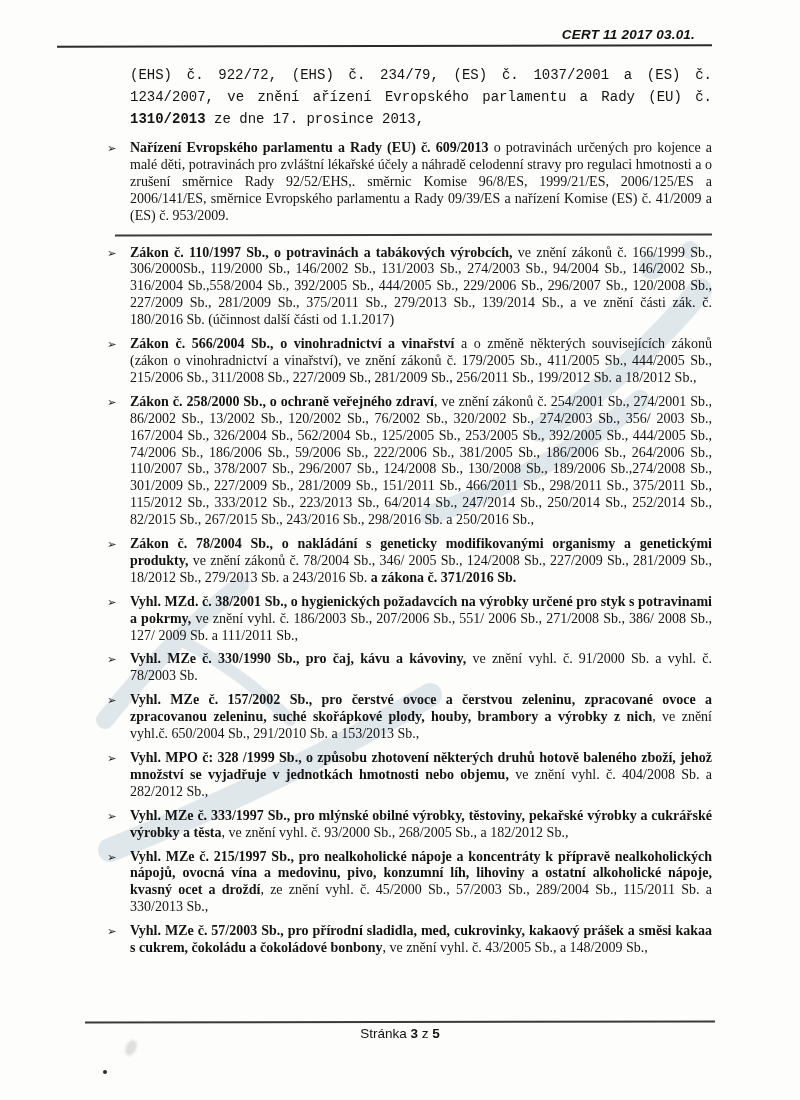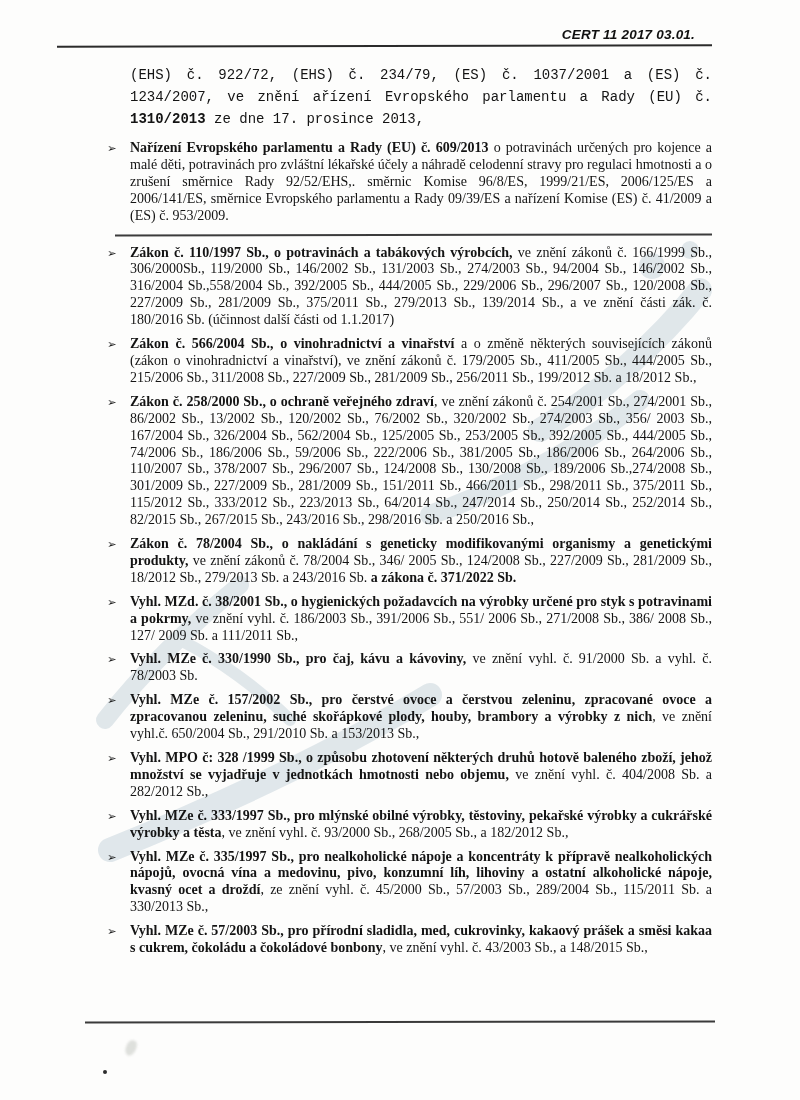--- a/index.html
+++ b/index.html
@@ -102,28 +102,29 @@
     <ul class="law-list">
         <li><span class="bullet">➢</span><span><span class="b">Nařízení Evropského parlamentu a Rady (EU) č. 609/2013</span><span> o potravinách určených pro kojence a malé děti, potravinách pro zvláštní lékařské účely a náhradě celodenní stravy pro regulaci hmotnosti a o zrušení směrnice Rady 92/52/EHS,. směrnic Komise 96/8/ES, 1999/21/ES, 2006/125/ES a 2006/141/ES, směrnice Evropského parlamentu a Rady 09/39/ES a nařízení Komise (ES) č. 41/2009 a (ES) č. 953/2009.</span></span></li>
       </ul>
 
     <hr class="section-separator">
 
     <ul class="law-list">
         <li><span class="bullet">➢</span><span><span class="b">Zákon č. 110/1997 Sb., o potravinách a tabákových výrobcích,</span><span> ve znění zákonů č. 166/1999 Sb., 306/2000Sb., 119/2000 Sb., 146/2002 Sb., 131/2003 Sb., 274/2003 Sb., 94/2004 Sb., 146/2002 Sb., 316/2004 Sb.,558/2004 Sb., 392/2005 Sb., 444/2005 Sb., 229/2006 Sb., 296/2007 Sb., 120/2008 Sb., 227/2009 Sb., 281/2009 Sb., 375/2011 Sb., 279/2013 Sb., 139/2014 Sb., a ve znění části zák. č. 180/2016 Sb. (účinnost další části od 1.1.2017)</span></span></li>
         <li><span class="bullet">➢</span><span><span class="b">Zákon č. 566/2004 Sb., o vinohradnictví a vinařství</span><span> a o změně některých souvisejících zákonů (zákon o vinohradnictví a vinařství), ve znění zákonů č. 179/2005 Sb., 411/2005 Sb., 444/2005 Sb., 215/2006 Sb., 311/2008 Sb., 227/2009 Sb., 281/2009 Sb., 256/2011 Sb., 199/2012 Sb. a 18/2012 Sb.,</span></span></li>
         <li><span class="bullet">➢</span><span><span class="b">Zákon č. 258/2000 Sb., o ochraně veřejného zdraví</span><span>, ve znění zákonů č. 254/2001 Sb., 274/2001 Sb., 86/2002 Sb., 13/2002 Sb., 120/2002 Sb., 76/2002 Sb., 320/2002 Sb., 274/2003 Sb., 356/ 2003 Sb., 167/2004 Sb., 326/2004 Sb., 562/2004 Sb., 125/2005 Sb., 253/2005 Sb., 392/2005 Sb., 444/2005 Sb., 74/2006 Sb., 186/2006 Sb., 59/2006 Sb., 222/2006 Sb., 381/2005 Sb., 186/2006 Sb., 264/2006 Sb., 110/2007 Sb., 378/2007 Sb., 296/2007 Sb., 124/2008 Sb., 130/2008 Sb., 189/2006 Sb.,274/2008 Sb., 301/2009 Sb., 227/2009 Sb., 281/2009 Sb., 151/2011 Sb., 466/2011 Sb., 298/2011 Sb., 375/2011 Sb., 115/2012 Sb., 333/2012 Sb., 223/2013 Sb., 64/2014 Sb., 247/2014 Sb., 250/2014 Sb., 252/2014 Sb., 82/2015 Sb., 267/2015 Sb., 243/2016 Sb., 298/2016 Sb. a 250/2016 Sb.,</span></span></li>
-        <li><span class="bullet">➢</span><span><span class="b">Zákon č. 78/2004 Sb., o nakládání s geneticky modifikovanými organismy a genetickými produkty,</span><span> ve znění zákonů č. 78/2004 Sb., 346/ 2005 Sb., 124/2008 Sb., 227/2009 Sb., 281/2009 Sb., 18/2012 Sb., 279/2013 Sb. a 243/2016 Sb. </span><span class="b">a zákona č. 371/2022 Sb.</span></span></li>
-        <li><span class="bullet">➢</span><span><span class="b">Vyhl. MZd. č. 38/2001 Sb., o hygienických požadavcích na výrobky určené pro styk s potravinami a pokrmy,</span><span> ve znění vyhl. č. 186/2003 Sb., 391/2006 Sb., 551/ 2006 Sb., 271/2008 Sb., 386/ 2008 Sb., 127/ 2009 Sb. a  111/2011 Sb.,</span></span></li>
+        <li><span class="bullet">➢</span><span><span class="b">Zákon č. 78/2004 Sb., o nakládání s geneticky modifikovanými organismy a genetickými produkty,</span><span> ve znění zákonů č. 78/2004 Sb., 346/ 2005 Sb., 124/2008 Sb., 227/2009 Sb., 281/2009 Sb., 18/2012 Sb., 279/2013 Sb. a 243/2016 Sb. </span><span class="b">a zákona č. 371/2016 Sb.</span></span></li>
+        <li><span class="bullet">➢</span><span><span class="b">Vyhl. MZd. č. 38/2001 Sb., o hygienických požadavcích na výrobky určené pro styk s potravinami a pokrmy,</span><span> ve znění vyhl. č. 186/2003 Sb., 207/2006 Sb., 551/ 2006 Sb., 271/2008 Sb., 386/ 2008 Sb., 127/ 2009 Sb. a  111/2011 Sb.,</span></span></li>
         <li><span class="bullet">➢</span><span><span class="b">Vyhl. MZe č. 330/1990 Sb., pro čaj, kávu a kávoviny,</span><span> ve znění vyhl. č. 91/2000 Sb. a vyhl. č. 78/2003 Sb.</span></span></li>
         <li><span class="bullet">➢</span><span><span class="b">Vyhl. MZe č. 157/2002 Sb., pro čerstvé ovoce a čerstvou zeleninu, zpracované ovoce a zpracovanou zeleninu, suché skořápkové plody, houby, brambory a výrobky z nich</span><span>, ve znění vyhl.č. 650/2004 Sb., 291/2010 Sb. a 153/2013 Sb.,</span></span></li>
         <li><span class="bullet">➢</span><span><span class="b">Vyhl. MPO č: 328 /1999 Sb., o způsobu zhotovení některých druhů hotově baleného zboží, jehož množství se vyjadřuje v jednotkách hmotnosti nebo objemu,</span><span> ve znění vyhl. č. 404/2008 Sb. a 282/2012 Sb.,</span></span></li>
         <li><span class="bullet">➢</span><span><span class="b">Vyhl. MZe č. 333/1997 Sb., pro mlýnské obilné výrobky, těstoviny, pekařské výrobky a cukrářské výrobky a těsta</span><span>, ve znění vyhl. č. 93/2000 Sb., 268/2005 Sb., a 182/2012 Sb.,</span></span></li>
-        <li><span class="bullet">➢</span><span><span class="b">Vyhl. MZe č. 335/1997 Sb., pro nealkoholické nápoje a koncentráty k přípravě nealkoholických nápojů, ovocná vína a medovinu, pivo, konzumní líh, lihoviny a ostatní alkoholické nápoje, kvasný ocet a droždí</span><span>, ze znění vyhl. č. 45/2000 Sb., 57/2003 Sb., 289/2004 Sb., 115/2011 Sb. a 330/2013 Sb.,</span></span></li>
-        <li><span class="bullet">➢</span><span><span class="b">Vyhl. MZe č. 57/2003 Sb., pro přírodní sladidla, med, cukrovinky, kakaový prášek a směsi kakaa s cukrem, čokoládu a čokoládové bonbony</span><span>, ve znění vyhl. č. 43/2003 Sb., a 148/2015 Sb.,</span></span></li>
+        <li><span class="bullet">➢</span><span><span class="b">Vyhl. MZe č. 215/1997 Sb., pro nealkoholické nápoje a koncentráty k přípravě nealkoholických nápojů, ovocná vína a medovinu, pivo, konzumní líh, lihoviny a ostatní alkoholické nápoje, kvasný ocet a droždí</span><span>, ze znění vyhl. č. 45/2000 Sb., 57/2003 Sb., 289/2004 Sb., 115/2011 Sb. a 330/2013 Sb.,</span></span></li>
+        <li><span class="bullet">➢</span><span><span class="b">Vyhl. MZe č. 57/2003 Sb., pro přírodní sladidla, med, cukrovinky, kakaový prášek a směsi kakaa s cukrem, čokoládu a čokoládové bonbony</span><span>, ve znění vyhl. č. 43/2005 Sb., a 148/2009 Sb.,</span></span></li>
       </ul>
   </div>
 
   <div class="footer-rule"></div>
+  <div class="page-footer"><span>Stránka </span><span class="b">3</span><span> z </span><span class="b">5</span></div>
 
   <div class="scan-smudge"></div>
   <div class="scan-speck"></div>
 </div>
 
 </body></html>

